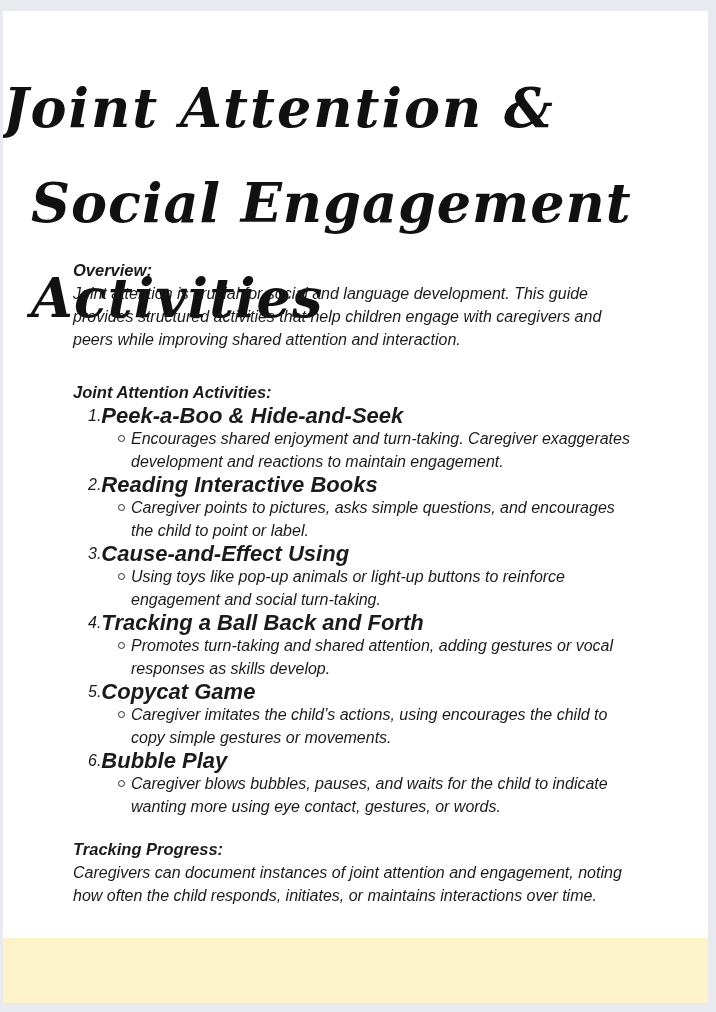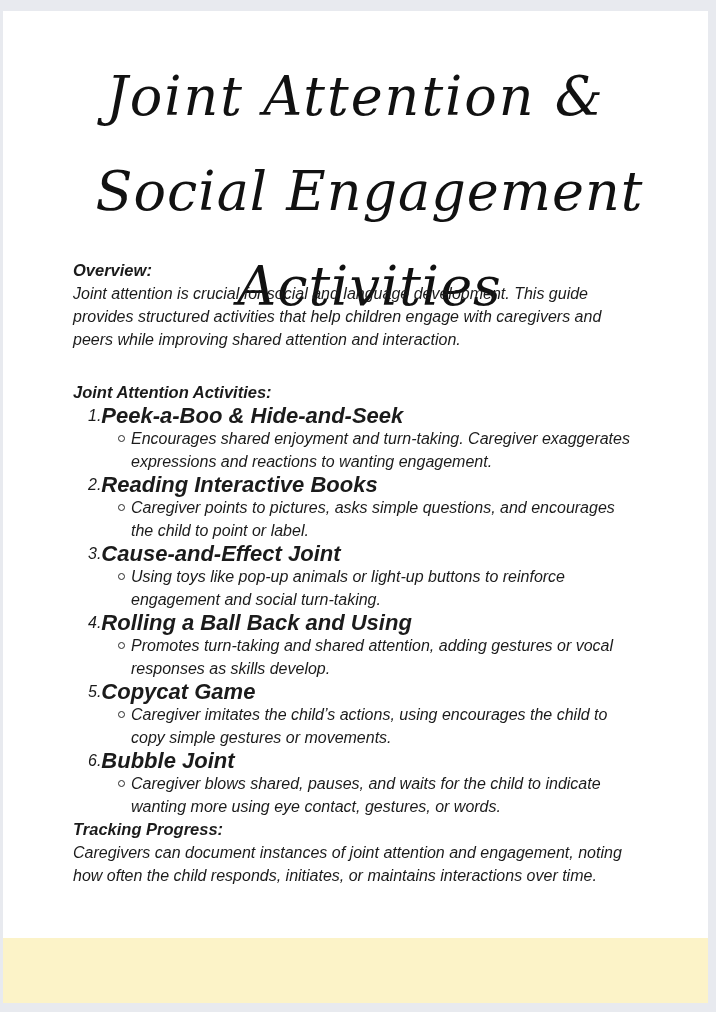--- a/index.html
+++ b/index.html
@@ -19,27 +19,27 @@
     position: absolute;
     left: 3px;
     top: 11px;
     right: 8px;
     bottom: 9px;
     background: #ffffff;
     overflow: hidden;
   }
   .doc-title {
     position: absolute;
-    top: 38px;
+    top: 50px;
     left: 0;
     width: 100%;
-    text-align: center;
+    text-align: left;
     font-family: "DejaVu Serif", serif;
     font-style: italic;
-    font-weight: 400;
+    font-weight: 700;
     color: #111111;
     line-height: 95px;
   }
   .doc-title .line1 { font-size: 54px; letter-spacing: 2px; display: block; }
   .doc-title .line2 { font-size: 54px; letter-spacing: 1px; display: block; margin-left: 28px; }
   .content {
     position: absolute;
     left: 70px;
     top: 248px;
     width: 588px;
@@ -47,21 +47,21 @@
     line-height: 23px;
   }
   .sec-heading {
     font-weight: bold;
     font-size: 16.5px;
   }
   .para {
     white-space: pre-line;
   }
   .gap1 { margin-top: 30px; }
-  .gap2 { }
+  .gap2 { margin-top: 20px; }
   ol.activity-list {
     margin: 0;
     padding: 0;
     list-style: none;
   }
   ol.activity-list > li { margin: 0; }
   .item-head {
     padding-left: 15px;
     display: flex;
   }
@@ -118,49 +118,49 @@
 
     <ol class="activity-list">
       <li>
         <div class="item-head">
           <span class="item-num">1.</span>
           <span class="item-title">Peek-a-Boo &amp; Hide-and-Seek</span>
         </div>
         <div class="item-desc-row">
           <span class="circle-bullet"></span>
           <span class="item-desc">Encourages shared enjoyment and turn-taking. Caregiver exaggerates
-expressions and reactions to wanting engagement.</span>
+development and reactions to maintain engagement.</span>
         </div>
       </li>
       <li>
         <div class="item-head">
           <span class="item-num">2.</span>
           <span class="item-title">Reading Interactive Books</span>
         </div>
         <div class="item-desc-row">
           <span class="circle-bullet"></span>
           <span class="item-desc">Caregiver points to pictures, asks simple questions, and encourages
 the child to point or label.</span>
         </div>
       </li>
       <li>
         <div class="item-head">
           <span class="item-num">3.</span>
-          <span class="item-title">Cause-and-Effect Joint</span>
+          <span class="item-title">Cause-and-Effect Using</span>
         </div>
         <div class="item-desc-row">
           <span class="circle-bullet"></span>
           <span class="item-desc">Using toys like pop-up animals or light-up buttons to reinforce
 engagement and social turn-taking.</span>
         </div>
       </li>
       <li>
         <div class="item-head">
           <span class="item-num">4.</span>
-          <span class="item-title">Rolling a Ball Back and Using</span>
+          <span class="item-title">Tracking a Ball Back and Forth</span>
         </div>
         <div class="item-desc-row">
           <span class="circle-bullet"></span>
           <span class="item-desc">Promotes turn-taking and shared attention, adding gestures or vocal
 responses as skills develop.</span>
         </div>
       </li>
       <li>
         <div class="item-head">
           <span class="item-num">5.</span>
@@ -168,25 +168,25 @@
         </div>
         <div class="item-desc-row">
           <span class="circle-bullet"></span>
           <span class="item-desc">Caregiver imitates the child’s actions, using encourages the child to
 copy simple gestures or movements.</span>
         </div>
       </li>
       <li>
         <div class="item-head">
           <span class="item-num">6.</span>
-          <span class="item-title">Bubble Joint</span>
+          <span class="item-title">Bubble Play</span>
         </div>
         <div class="item-desc-row">
           <span class="circle-bullet"></span>
-          <span class="item-desc">Caregiver blows shared, pauses, and waits for the child to indicate
+          <span class="item-desc">Caregiver blows bubbles, pauses, and waits for the child to indicate
 wanting more using eye contact, gestures, or words.</span>
         </div>
       </li>
     </ol>
 
     <div class="sec-heading gap2">Tracking Progress:</div>
     <div class="para">Caregivers can document instances of joint attention and engagement, noting
 how often the child responds, initiates, or maintains interactions over time.</div>
 
   </div>

